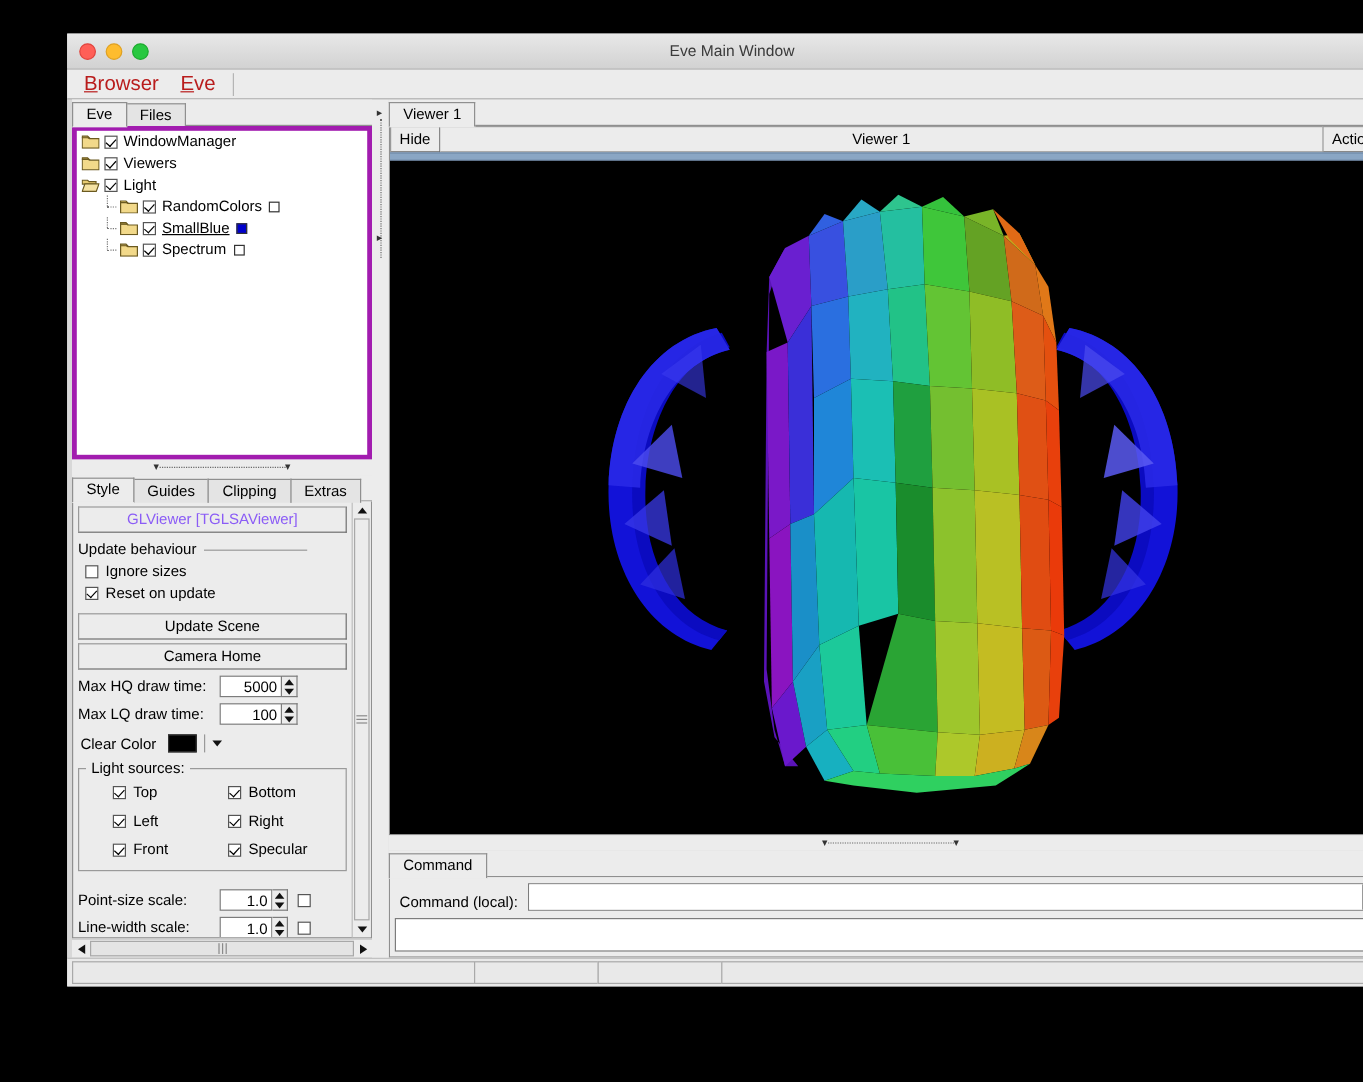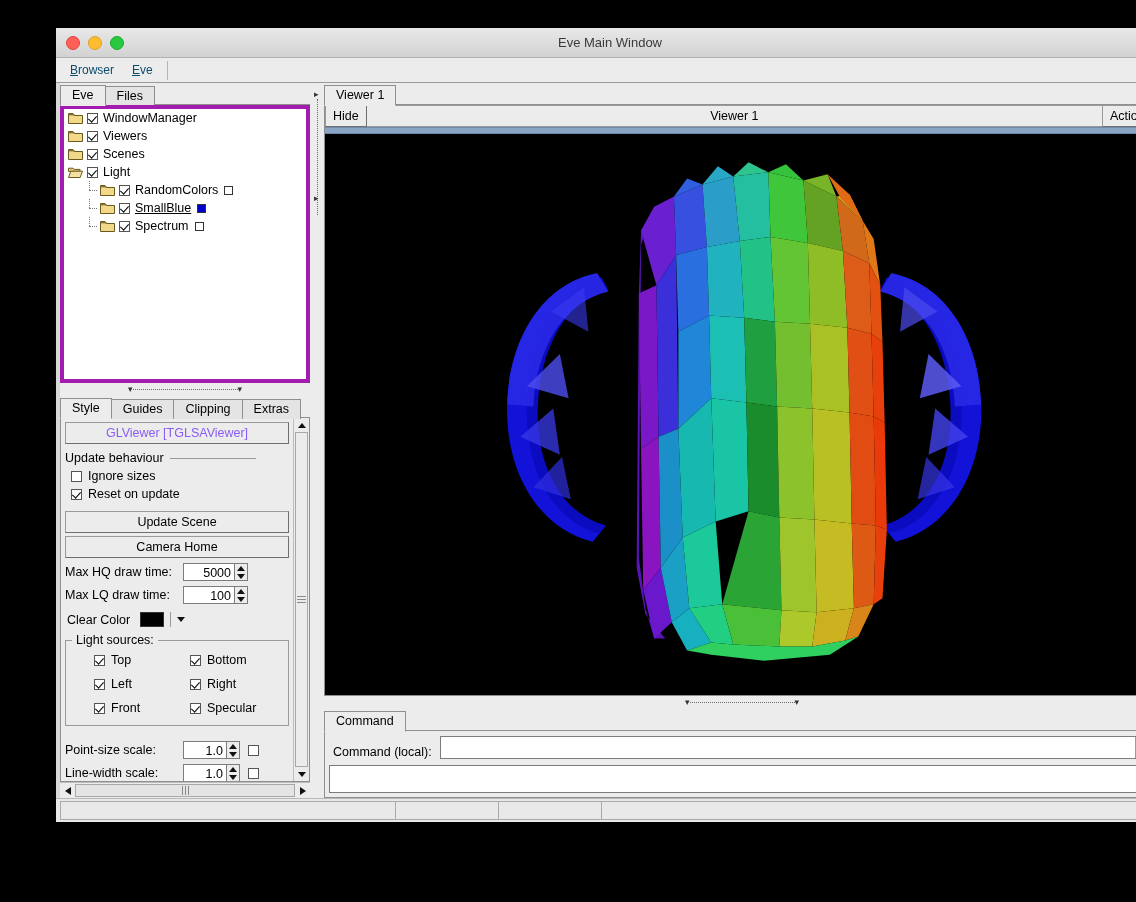--- a/index.html
+++ b/index.html
@@ -18,21 +18,21 @@
   .light{width:12px;height:12px;border-radius:50%;}
   .l-close{background:#ff5f57;border:1px solid #e0443e;}
   .l-min{background:#febc2e;border:1px solid #dfa123;}
   .l-max{background:#28c840;border:1px solid #1dab2e;}
   #window-title{position:absolute;left:0;right:0;top:0;height:29px;line-height:29px;
     text-align:center;font-size:13px;color:#3a3a3a;}
 
   
   #menubar{flex:0 0 25px;height:25px;display:flex;align-items:center;
     background:#ececec;border-bottom:1px solid #9a9a9a;padding-left:5px;box-sizing:border-box;}
-  .menu-item{font-size:12px;color:#0c4a6e;padding:3px 9px;cursor:default;}
+  .menu-item{font-size:17px;color:#b91c1c;padding:3px 9px;cursor:default;}
   .menu-item .mn{text-decoration:underline;}
   #menubar .sep{width:1px;height:19px;background:#b5b5b5;margin-left:5px;}
   #menubar .filler{flex:1;}
 
   
   #body{flex:1;display:flex;min-height:0;background:#d8d8d8;padding:0;}
 
   
   #left-panel{width:250px;flex:0 0 250px;display:flex;flex-direction:column;
     background:#ececec;margin:0 0 0 4px;min-height:0;}
@@ -222,30 +222,20 @@
           </div>
           <div class="tree-row">
             <span class="folder">
               <svg width="15" height="12" viewBox="0 0 15 12">
                 <path d="M0.5 2.5 L0.5 11.5 L14.5 11.5 L14.5 3.5 L6.5 3.5 L5.2 2.5 Z" fill="#f2d98a" stroke="#6b5a20"></path>
                 <path d="M0.5 1.5 L5 1.5 L6.3 2.8 L0.5 2.8 Z" fill="#e8cc72" stroke="#6b5a20"></path>
               </svg>
             </span>
             <span class="cb on"></span>
             <span class="tlabel">Viewers</span>
-          </div>
-          <div class="tree-row">
-            <span class="folder">
-              <svg width="15" height="12" viewBox="0 0 15 12">
-                <path d="M0.5 2.5 L0.5 11.5 L14.5 11.5 L14.5 3.5 L6.5 3.5 L5.2 2.5 Z" fill="#f2d98a" stroke="#6b5a20"></path>
-                <path d="M0.5 1.5 L5 1.5 L6.3 2.8 L0.5 2.8 Z" fill="#e8cc72" stroke="#6b5a20"></path>
-              </svg>
-            </span>
-            <span class="cb on"></span>
-            <span class="tlabel">Scenes</span>
           </div>
           <div class="tree-row">
             <span class="folder">
               <svg width="15" height="12" viewBox="0 0 15 12">
                 <path d="M0.5 2.2 L5 2.2 L6.3 3.4 L12 3.4 L12 5.4 L0.5 5.4 Z" fill="#e8cc72" stroke="#6b5a20"></path>
                 <path d="M0.5 11.5 L2.8 5.2 L14.5 5.2 L12.2 11.5 Z" fill="#f5e2a2" stroke="#6b5a20"></path>
               </svg>
             </span>
             <span class="cb on"></span>
             <span class="tlabel">Light</span>

